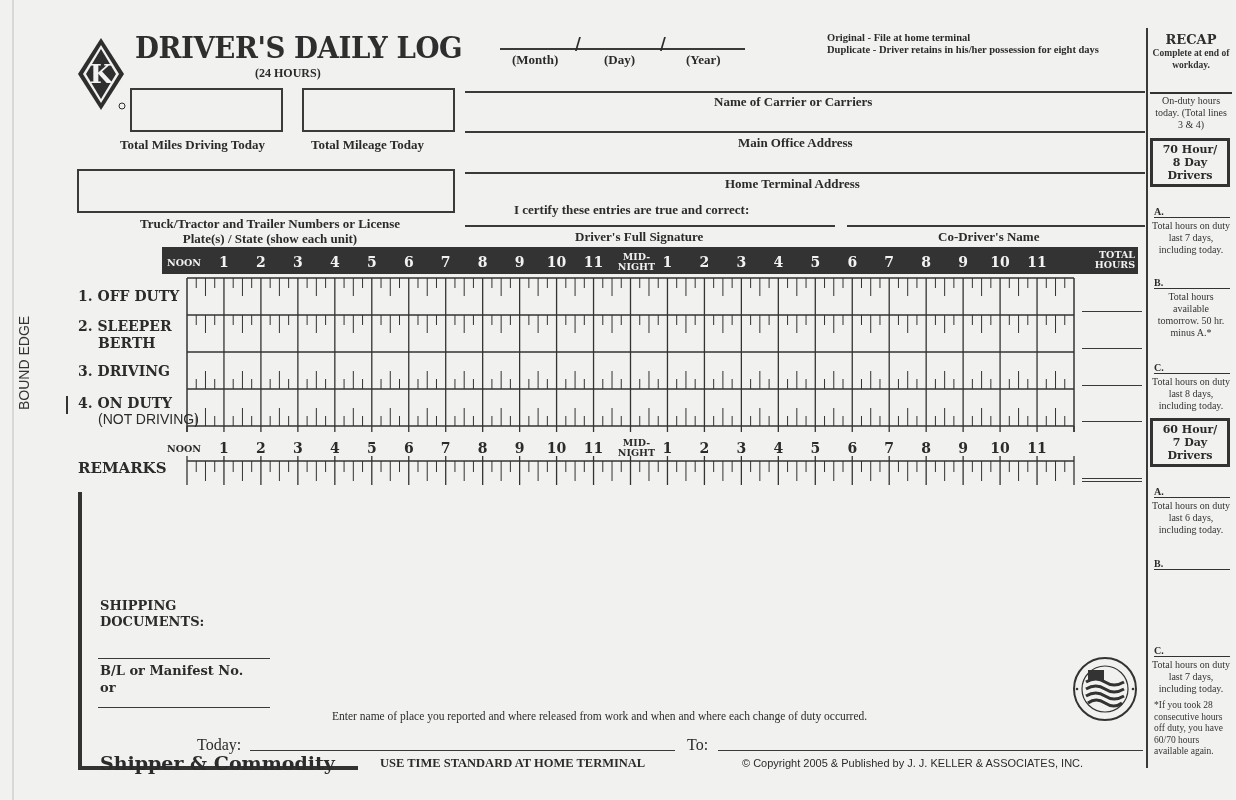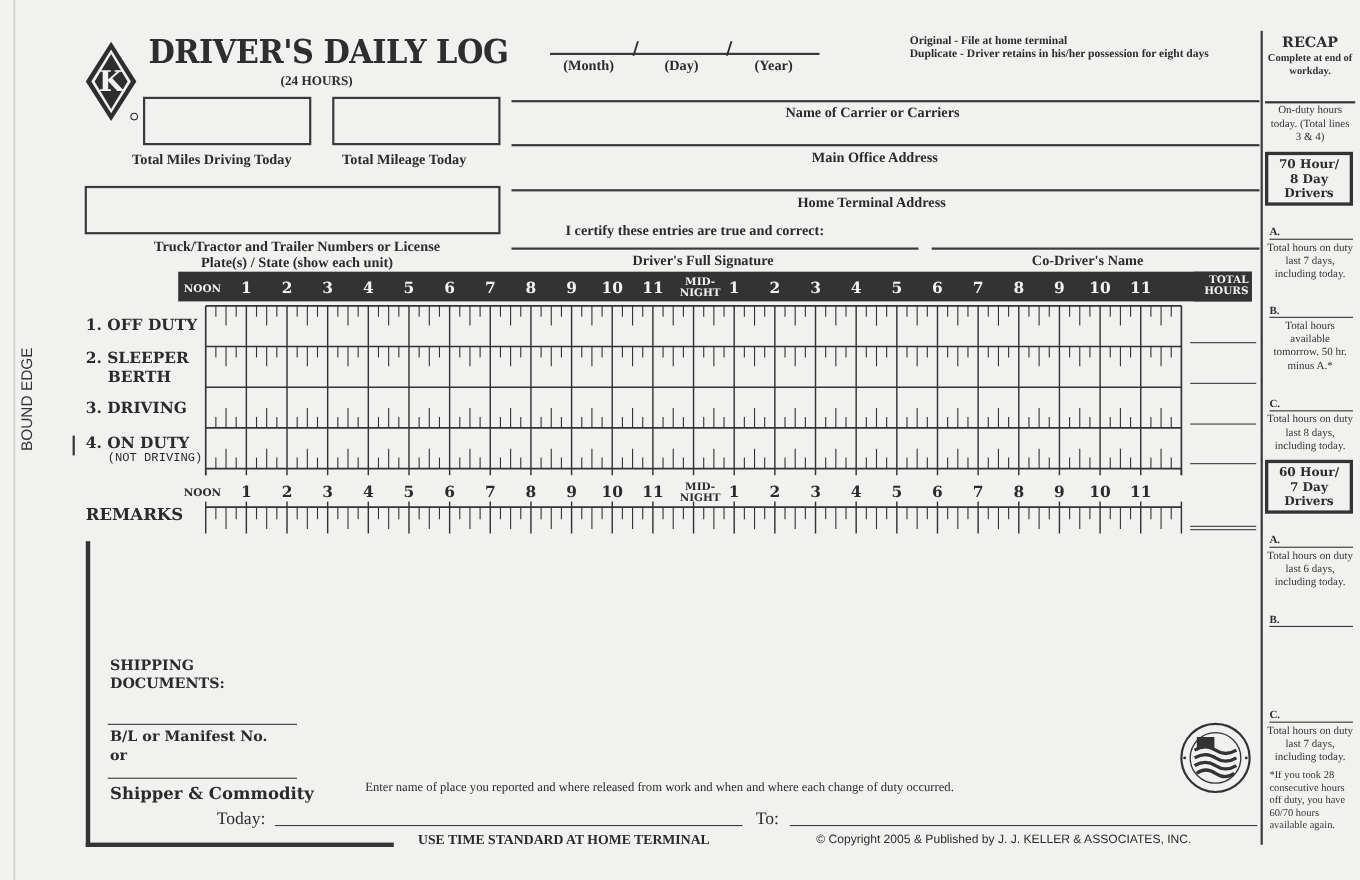--- a/index.html
+++ b/index.html
@@ -685,21 +685,21 @@
     <line x1="1055.5208333333335" y1="461" x2="1055.5208333333335" y2="481" stroke="#333333" stroke-width="1"></line>
     <line x1="1064.7604166666667" y1="461" x2="1064.7604166666667" y2="472" stroke="#333333" stroke-width="1"></line>
     <line x1="1074" y1="456" x2="1074" y2="485" stroke="#333333" stroke-width="1.3"></line>
   </svg>
 
 <div class="abs row-lbl" style="left:78px;top:288px;">1. OFF DUTY</div>
 <div class="abs row-lbl" style="left:78px;top:318px;">2. SLEEPER</div>
 <div class="abs row-lbl" style="left:98px;top:335px;">BERTH</div>
 <div class="abs row-lbl" style="left:78px;top:363px;">3. DRIVING</div>
 <div class="abs row-lbl" style="left:78px;top:395px;">4. ON DUTY</div>
-<div class="abs" style="left:98px;top:411px;font-family:Liberation Mono, monospace;font-size:11px;">(NOT DRIVING)</div>
+<div class="abs" style="left:98px;top:411px;font-family:Liberation Sans, sans-serif;font-size:14px;">(NOT DRIVING)</div>
 <div class="abs row-lbl" style="left:78px;top:459px;font-size:15px;">REMARKS</div>
 
 <input class="abs" style="left: 1082px; top: 296px; width: 60px; height: 16px; border-top: none; border-right: none; border-left: none; border-image: initial; border-bottom: 1.5px solid rgb(58, 58, 58); background: transparent;">
 <input class="abs" style="left: 1082px; top: 333px; width: 60px; height: 16px; border-top: none; border-right: none; border-left: none; border-image: initial; border-bottom: 1.5px solid rgb(58, 58, 58); background: transparent;">
 <input class="abs" style="left: 1082px; top: 370px; width: 60px; height: 16px; border-top: none; border-right: none; border-left: none; border-image: initial; border-bottom: 1.5px solid rgb(58, 58, 58); background: transparent;">
 <input class="abs" style="left: 1082px; top: 406px; width: 60px; height: 16px; border-top: none; border-right: none; border-left: none; border-image: initial; border-bottom: 1.5px solid rgb(58, 58, 58); background: transparent;">
 <input class="abs" style="left: 1082px; top: 466px; width: 60px; height: 16px; border-top: none; border-right: none; border-left: none; border-image: initial; border-bottom: 4px double rgb(58, 58, 58); background: transparent;">
 
 <div class="abs recap-col-line"></div>
 <div class="abs recap" style="height:750px;">
@@ -734,21 +734,21 @@
   <div class="rc-text" style="top:672px;text-align:left;padding:0 4px 0 8px;font-size:9.5px;line-height:11.5px;">*If you took 28 consecutive hours off duty, you have 60/70 hours available again.</div>
 </div>
 
 <div class="abs bracket" style="left:78px;top:492px;width:280px;height:278px;"></div>
 <div class="abs row-lbl" style="left:100px;top:598px;font-size:13px;">SHIPPING</div>
 <div class="abs row-lbl" style="left:100px;top:614px;font-size:13px;">DOCUMENTS:</div>
 <input class="abs" style="left: 98px; top: 643px; width: 172px; height: 16px; border-top: none; border-right: none; border-left: none; border-image: initial; border-bottom: 1.5px solid rgb(58, 58, 58); background: transparent;">
 <div class="abs row-lbl" style="left:100px;top:663px;font-size:13px;">B/L or Manifest No.</div>
 <div class="abs row-lbl" style="left:100px;top:680px;font-size:13px;">or</div>
 <input class="abs" style="left: 98px; top: 692px; width: 172px; height: 16px; border-top: none; border-right: none; border-left: none; border-image: initial; border-bottom: 1.5px solid rgb(58, 58, 58); background: transparent;">
-<div class="abs row-lbl" style="left:100px;top:712px;font-size:15px;">Shipper &amp; Commodity</div>
+<div class="abs row-lbl" style="left:100px;top:752px;font-size:19px;">Shipper &amp; Commodity</div>
 
 <div class="abs" style="left:332px;top:710px;font-family:'Liberation Serif',serif;font-weight:normal;font-size:11.5px;white-space:nowrap;">Enter name of place you reported and where released from work and when and where each change of duty occurred.</div>
 <div class="abs" style="left:197px;top:736px;font-family:'Liberation Serif',serif;font-size:16px;">Today:</div>
 <input class="abs" style="left: 250px; top: 733px; width: 425px; height: 18px; border-top: none; border-right: none; border-left: none; border-image: initial; border-bottom: 1.5px solid rgb(58, 58, 58); background: transparent;" value="">
 <div class="abs" style="left:687px;top:736px;font-family:'Liberation Serif',serif;font-size:16px;">To:</div>
 <input class="abs" style="left: 718px; top: 733px; width: 425px; height: 18px; border-top: none; border-right: none; border-left: none; border-image: initial; border-bottom: 1.5px solid rgb(58, 58, 58); background: transparent;" value="">
 <div class="abs" style="left:380px;top:756px;font-family:'Liberation Serif',serif;font-weight:bold;font-size:12.5px;white-space:nowrap;">USE TIME STANDARD AT HOME TERMINAL</div>
 <div class="abs" style="left:742px;top:757px;font-family:'Liberation Sans',sans-serif;font-size:11px;white-space:nowrap;">© Copyright 2005 &amp; Published by J. J. KELLER &amp; ASSOCIATES, INC.</div>
 
 <svg class="abs" style="left:1072px;top:656px;" width="66" height="66" viewBox="0 0 66 66">

